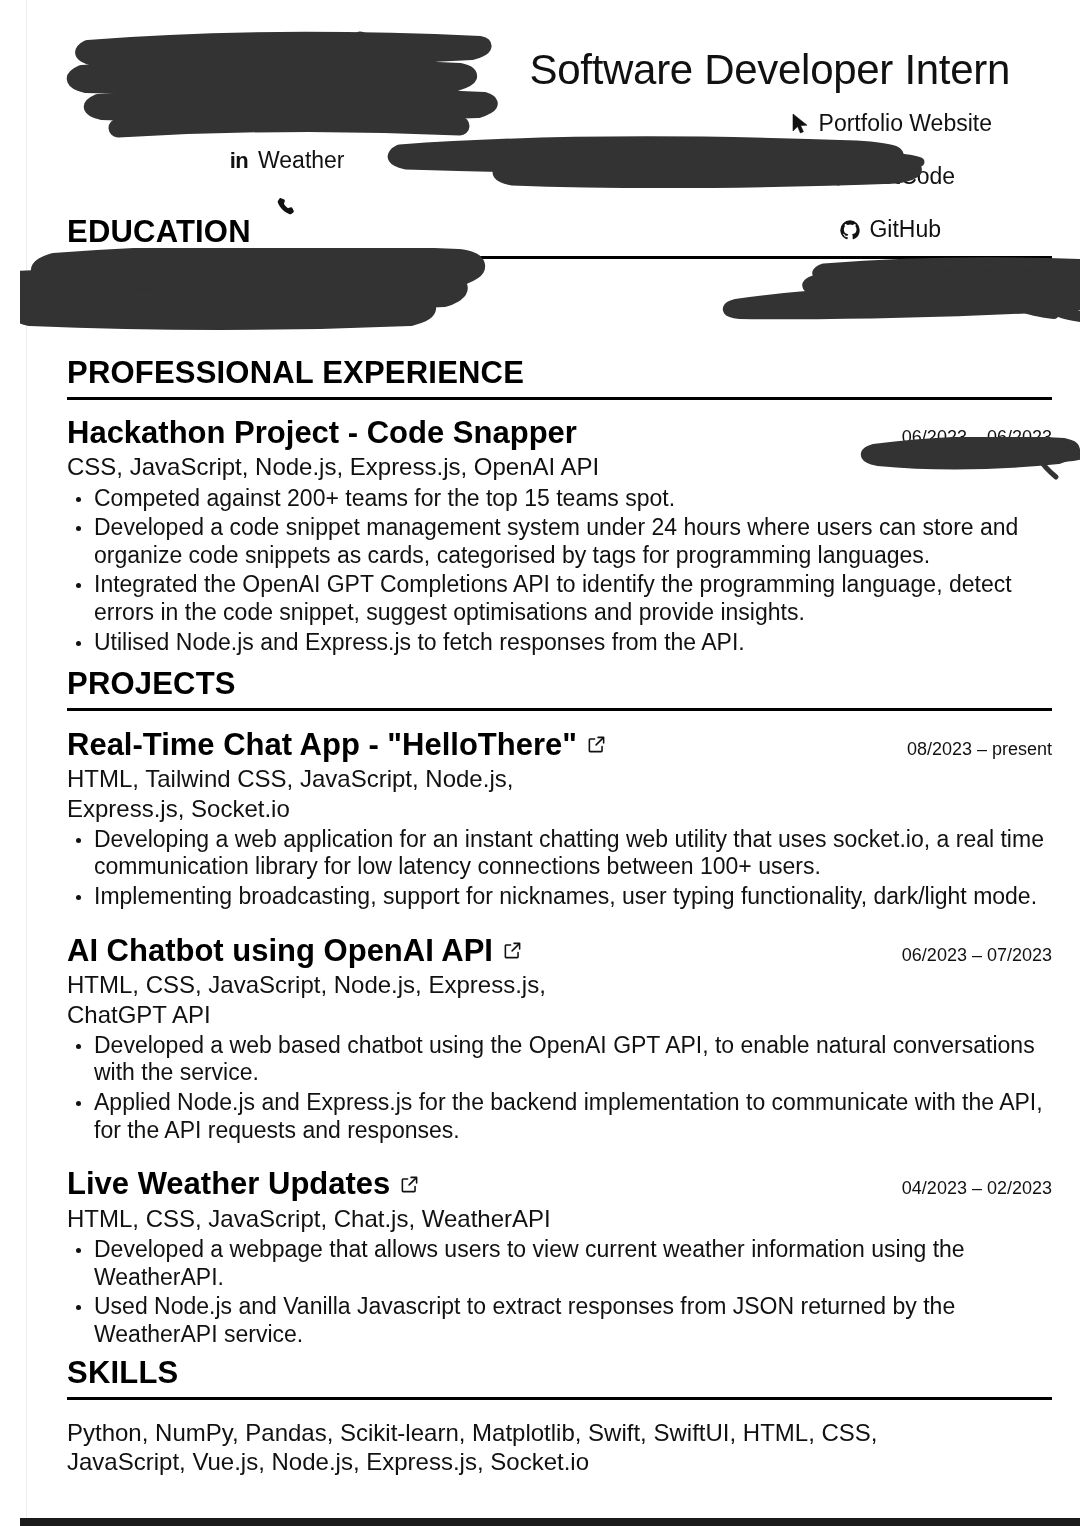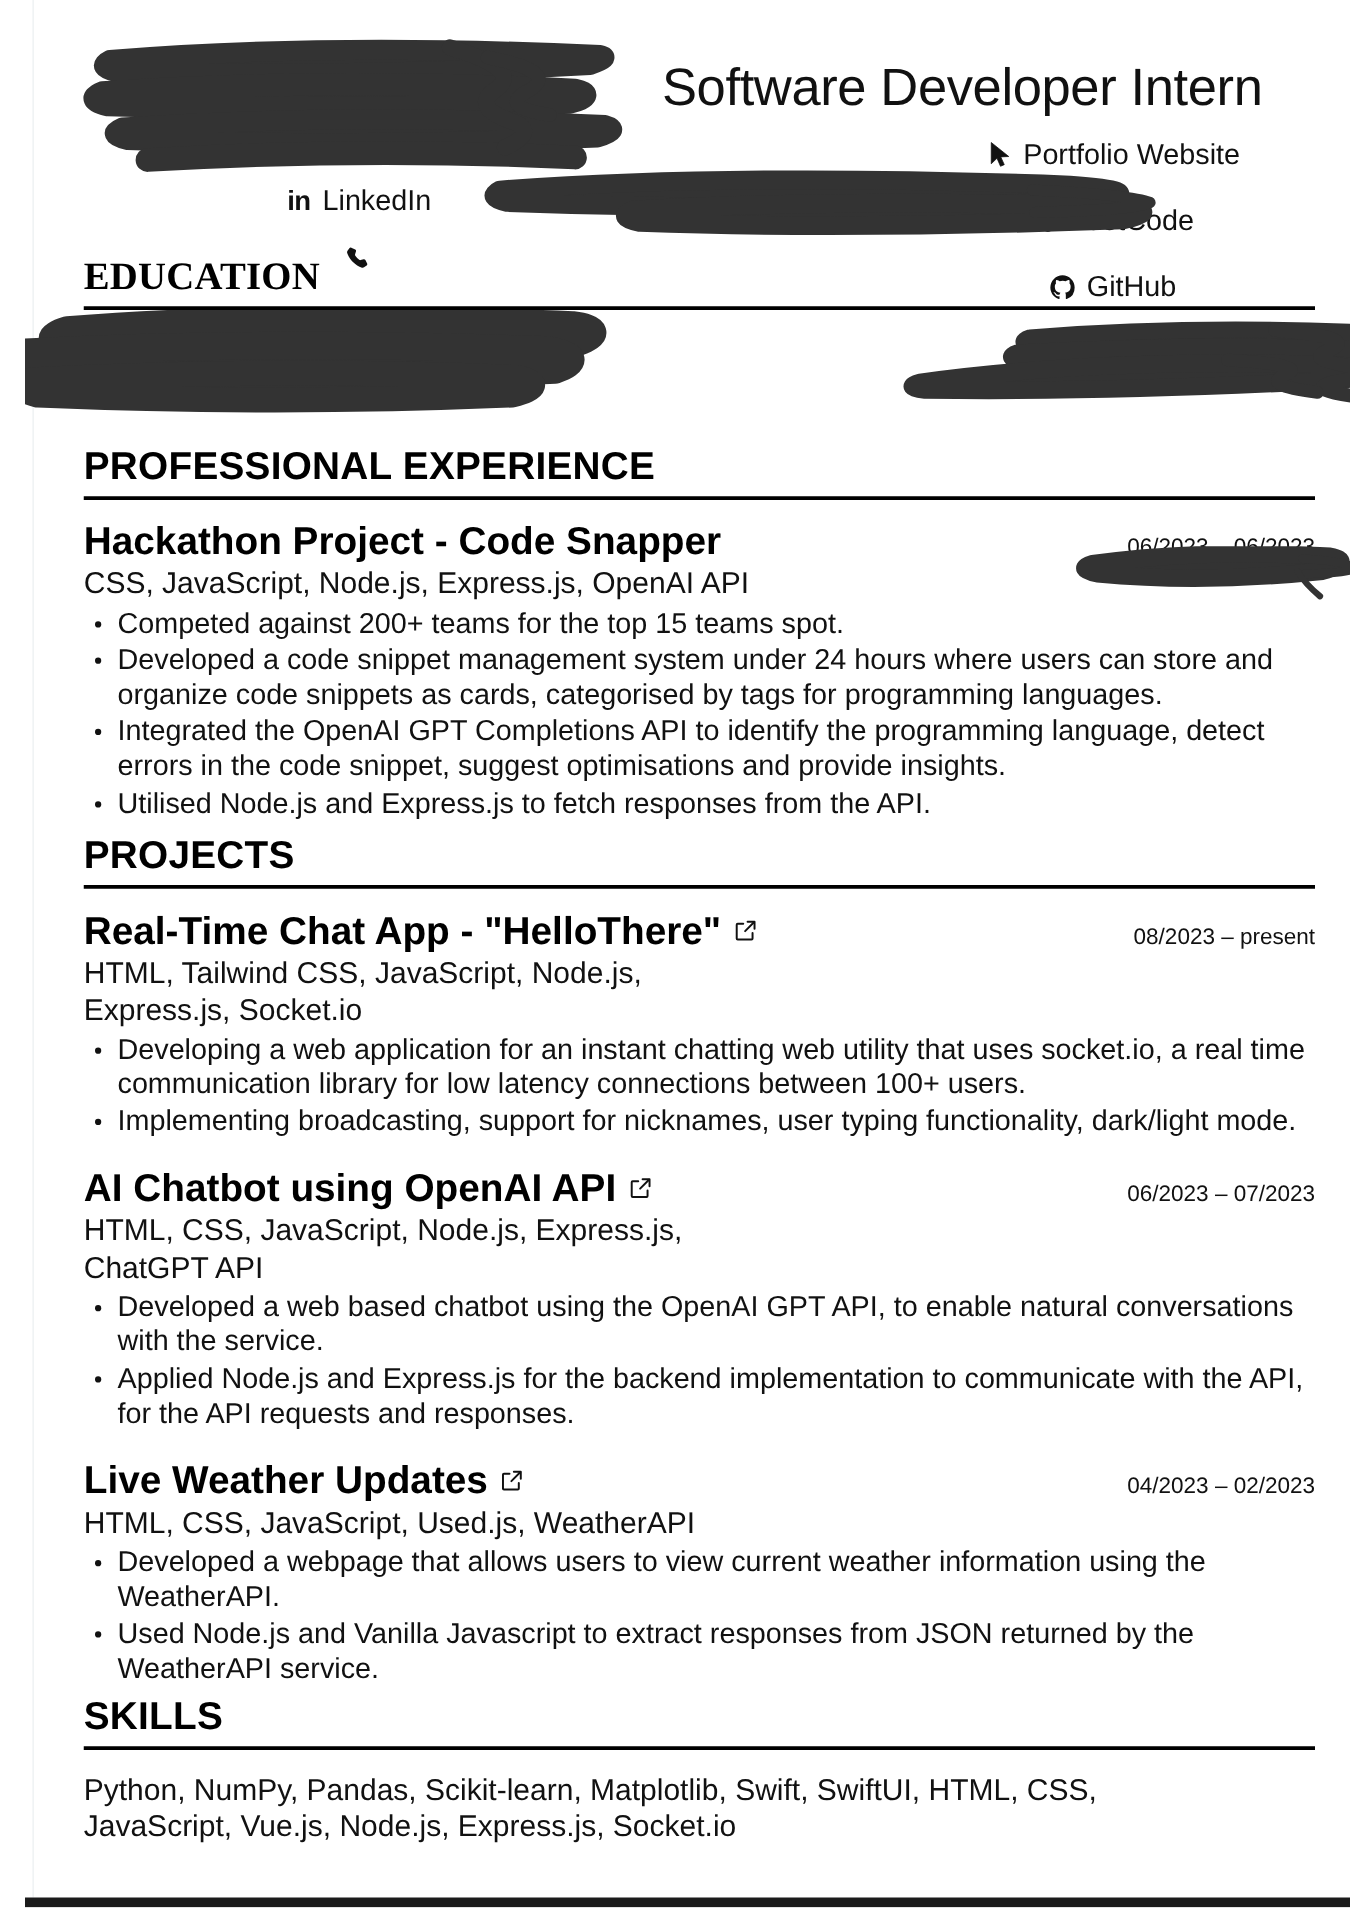--- a/index.html
+++ b/index.html
@@ -218,34 +218,34 @@
           </svg>
         </span>
         <span>GitHub</span>
       </div>
     </div>
 
     <div class="contact-row row2">
 
       <div class="contact-item">
         <span class="ico li-mark">in</span>
-        <span>LinkedIn</span>
+        <span>Weather</span>
       </div>
 
       <div class="contact-item">
         <span class="ico">
           <svg width="22" height="22" viewBox="0 0 24 24">
             <path fill="#111" d="M6.6 2.4c-.6-.3-1.3-.1-1.7.4L3.3 5.1c-.4.5-.5 1.2-.3 1.8 1 2.9 2.7 5.6 5 7.9s5 4 7.9 5c.6.2 1.3.1 1.8-.3l2.3-1.6c.5-.4.7-1.1.4-1.7l-1.5-3.1c-.3-.6-1-.9-1.6-.7l-2.6.8c-.4.1-.9 0-1.2-.3-1.3-1.1-2.4-2.2-3.4-3.6-.3-.3-.3-.8-.2-1.2l.8-2.6c.2-.6-.1-1.3-.7-1.6z"></path>
           </svg>
         </span>
       </div>
     </div>
   </div>
 
-  <div class="section" style="top:205px;font-family:Liberation Serif, serif;">
+  <div class="section" style="top:216px;">
     <div class="section-title">EDUCATION</div>
     <div class="section-rule"></div>
   </div>
 
   <div class="section" style="top:357px;">
     <div class="section-title">PROFESSIONAL EXPERIENCE</div>
     <div class="section-rule"></div>
 
     <div class="entry" style="margin-top:16px;">
       <div class="entry-head">
@@ -319,21 +319,21 @@
           <span class="ext-ico">
             <svg width="19" height="19" viewBox="0 0 24 24">
               <path d="M14 3 h7 v7" fill="none" stroke="#111" stroke-width="2" stroke-linecap="round" stroke-linejoin="round"></path>
               <path d="M20.4 3.6 L11.5 12.5" fill="none" stroke="#111" stroke-width="2" stroke-linecap="round"></path>
               <path d="M19 14.5 V20 a1 1 0 0 1-1 1 H4 a1 1 0 0 1-1-1 V6 a1 1 0 0 1 1-1 h5.6" fill="none" stroke="#111" stroke-width="2" stroke-linecap="round" stroke-linejoin="round"></path>
             </svg>
           </span>
         </div>
         <div class="entry-date">04/2023 – 02/2023</div>
       </div>
-      <div class="entry-stack">HTML, CSS, JavaScript, Used.js, WeatherAPI</div>
+      <div class="entry-stack">HTML, CSS, JavaScript, Chat.js, WeatherAPI</div>
       <ul class="bullets">
         <li>Developed a webpage that allows users to view current weather information using the WeatherAPI.</li>
         <li>Used Node.js and Vanilla Javascript to extract responses from JSON returned by the WeatherAPI service.</li>
       </ul>
     </div>
   </div>
 
   <div class="section" style="top:1357px;">
     <div class="section-title">SKILLS</div>
     <div class="section-rule"></div>

